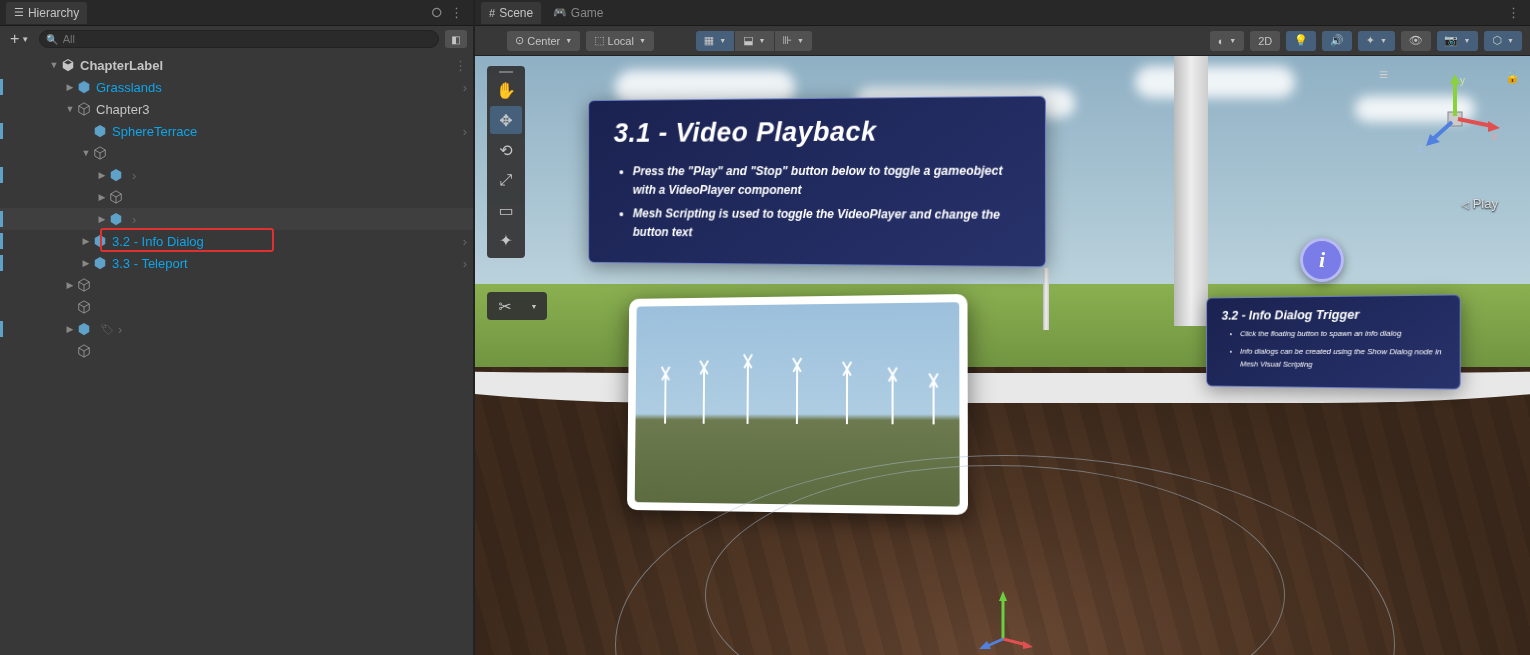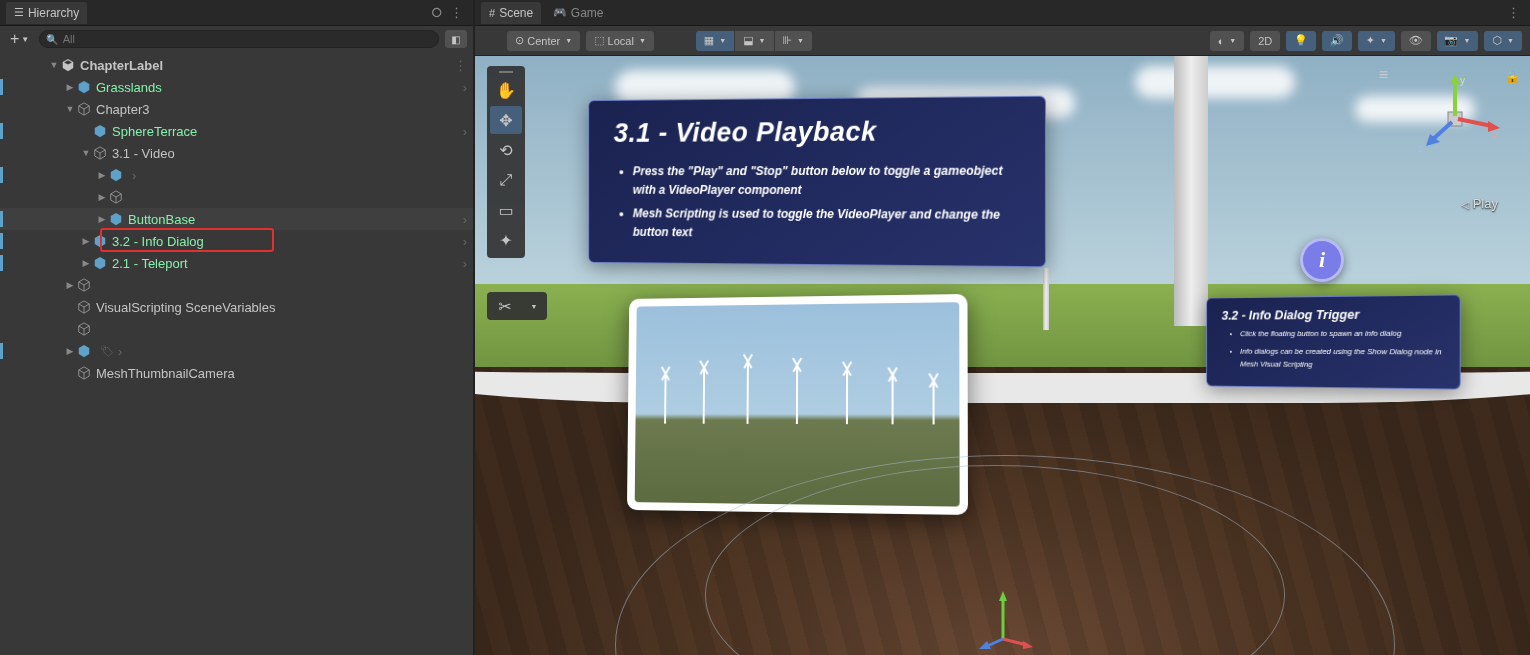--- a/index.html
+++ b/index.html
@@ -27,21 +27,21 @@
 .tree { padding: 2px 0; font-size: 13px; user-select: none; }
 .tree-row { height: 22px; display: flex; align-items: center; padding-right: 6px; position: relative; }
 .tree-row.selected { background: #3f3f3f; }
 .tree-bar { position: absolute; left: 0; width: 3px; background: #5ea1c9; top: 0; bottom: 0; }
 .tree-bar.gap { top: 3px; bottom: 3px; }
 .indent { display: inline-block; }
 .arrow { width: 12px; color: #888; font-size: 9px; text-align: center; }
 .cube { width: 16px; height: 16px; margin-right: 4px; display: flex; align-items: center; justify-content: center; }
 .cube svg { width: 14px; height: 14px; }
 .label { flex: 1; white-space: nowrap; }
-.label.prefab { color: #86efac; }
+.label.prefab { color: #0ea5e9; }
 .label.normal { color: #c4c4c4; }
 .row-right { color: #666; font-size: 13px; padding-left: 4px; }
 .highlight-box { border: 2px solid #e03030; border-radius: 3px; position: absolute; pointer-events: none; }
 
 
 .scene-toolbar { height: 30px; background: #383838; display: flex; align-items: center; padding: 0 8px; gap: 6px; border-bottom: 1px solid #222; font-size: 11px; }
 .tbtn { background: #515151; border-radius: 3px; padding: 3px 8px; display: flex; align-items: center; gap: 3px; color: #c4c4c4; height: 20px; }
 .tbtn-group { display: flex; }
 .tbtn-group .tbtn { border-radius: 0; border-right: 1px solid #383838;}
 .tbtn-group .tbtn:first-child { border-top-left-radius: 3px; border-bottom-left-radius: 3px; }
@@ -175,21 +175,20 @@
     </div>
 
     <div class="tree-row">
       <span class="indent" style="width:80px"></span>
       <span class="arrow">▼</span>
       <span class="cube">
           <svg viewBox="0 0 16 16">
             <path fill="none" stroke="#999" d="M8 1l6 3.5v7L8 15l-6-3.5v-7z M2 4.5L8 8l6-3.5 M8 8v7"></path>
           </svg>
         </span>
-      <span class="label normal">3.1 - Video</span>
     </div>
 
     <div class="tree-row">
       <span class="tree-bar gap"></span>
       <span class="indent" style="width:96px"></span>
       <span class="arrow">▶</span>
       <span class="cube">
           <svg viewBox="0 0 16 16">
             <path fill="#5ea1c9" d="M8 1l6 3.5v7L8 15l-6-3.5v-7z"></path>
           </svg>
@@ -209,21 +208,20 @@
 
     <div class="tree-row selected">
       <span class="tree-bar gap"></span>
       <span class="indent" style="width:96px"></span>
       <span class="arrow">▶</span>
       <span class="cube">
           <svg viewBox="0 0 16 16">
             <path fill="#5ea1c9" d="M8 1l6 3.5v7L8 15l-6-3.5v-7z"></path>
           </svg>
         </span>
-      <span class="label prefab">ButtonBase</span>
       <span class="row-right">›</span>
     </div>
 
     <div class="tree-row">
       <span class="tree-bar gap"></span>
       <span class="indent" style="width:80px"></span>
       <span class="arrow">▶</span>
       <span class="cube">
           <svg viewBox="0 0 16 16">
             <path fill="#5ea1c9" d="M8 1l6 3.5v7L8 15l-6-3.5v-7z"></path>
@@ -235,77 +233,66 @@
 
     <div class="tree-row">
       <span class="tree-bar gap"></span>
       <span class="indent" style="width:80px"></span>
       <span class="arrow">▶</span>
       <span class="cube">
           <svg viewBox="0 0 16 16">
             <path fill="#5ea1c9" d="M8 1l6 3.5v7L8 15l-6-3.5v-7z"></path>
           </svg>
         </span>
-      <span class="label prefab">2.1 - Teleport</span>
-      <span class="row-right">›</span>
-    </div>
-
-    <div class="tree-row">
-      <span class="indent" style="width:64px"></span>
-      <span class="arrow">▶</span>
-      <span class="cube">
-          <svg viewBox="0 0 16 16">
-            <path fill="none" stroke="#999" d="M8 1l6 3.5v7L8 15l-6-3.5v-7z M2 4.5L8 8l6-3.5 M8 8v7"></path>
-          </svg>
-        </span>
-    </div>
+      <span class="label prefab">3.3 - Teleport</span>
+      <span class="row-right">›</span>
+    </div>
+
+    <div class="tree-row">
+      <span class="indent" style="width:64px"></span>
+      <span class="arrow">▶</span>
+      <span class="cube">
+          <svg viewBox="0 0 16 16">
+            <path fill="none" stroke="#999" d="M8 1l6 3.5v7L8 15l-6-3.5v-7z M2 4.5L8 8l6-3.5 M8 8v7"></path>
+          </svg>
+        </span>
+    </div>
+
 
     <div class="tree-row">
       <span class="indent" style="width:64px"></span>
       <span class="arrow" style="visibility:hidden">▶</span>
       <span class="cube">
           <svg viewBox="0 0 16 16">
             <path fill="none" stroke="#999" d="M8 1l6 3.5v7L8 15l-6-3.5v-7z M2 4.5L8 8l6-3.5 M8 8v7"></path>
           </svg>
         </span>
-      <span class="label normal">VisualScripting SceneVariables</span>
+    </div>
+
+    <div class="tree-row">
+      <span class="tree-bar gap"></span>
+      <span class="indent" style="width:64px"></span>
+      <span class="arrow">▶</span>
+      <span class="cube">
+          <svg viewBox="0 0 16 16">
+            <path fill="#5ea1c9" d="M8 1l6 3.5v7L8 15l-6-3.5v-7z"></path>
+          </svg>
+        </span>
+      <span class="row-right" style="font-size:11px;">🏷</span>
+      <span class="row-right">›</span>
     </div>
 
     <div class="tree-row">
       <span class="indent" style="width:64px"></span>
       <span class="arrow" style="visibility:hidden">▶</span>
       <span class="cube">
           <svg viewBox="0 0 16 16">
             <path fill="none" stroke="#999" d="M8 1l6 3.5v7L8 15l-6-3.5v-7z M2 4.5L8 8l6-3.5 M8 8v7"></path>
           </svg>
         </span>
-    </div>
-
-    <div class="tree-row">
-      <span class="tree-bar gap"></span>
-      <span class="indent" style="width:64px"></span>
-      <span class="arrow">▶</span>
-      <span class="cube">
-          <svg viewBox="0 0 16 16">
-            <path fill="#5ea1c9" d="M8 1l6 3.5v7L8 15l-6-3.5v-7z"></path>
-          </svg>
-        </span>
-      <span class="row-right" style="font-size:11px;">🏷</span>
-      <span class="row-right">›</span>
-    </div>
-
-    <div class="tree-row">
-      <span class="indent" style="width:64px"></span>
-      <span class="arrow" style="visibility:hidden">▶</span>
-      <span class="cube">
-          <svg viewBox="0 0 16 16">
-            <path fill="none" stroke="#999" d="M8 1l6 3.5v7L8 15l-6-3.5v-7z M2 4.5L8 8l6-3.5 M8 8v7"></path>
-          </svg>
-        </span>
-      <span class="label normal">MeshThumbnailCamera</span>
     </div>
 
     <div class="highlight-box" style="left:100px; top:176px; width:174px; height:24px;"></div>
   </div>
 </div>
 
 <div class="panel panel-right">
   <div class="tab-header">
     <div class="tab-active">
       <span class="tab-icon">#</span>

